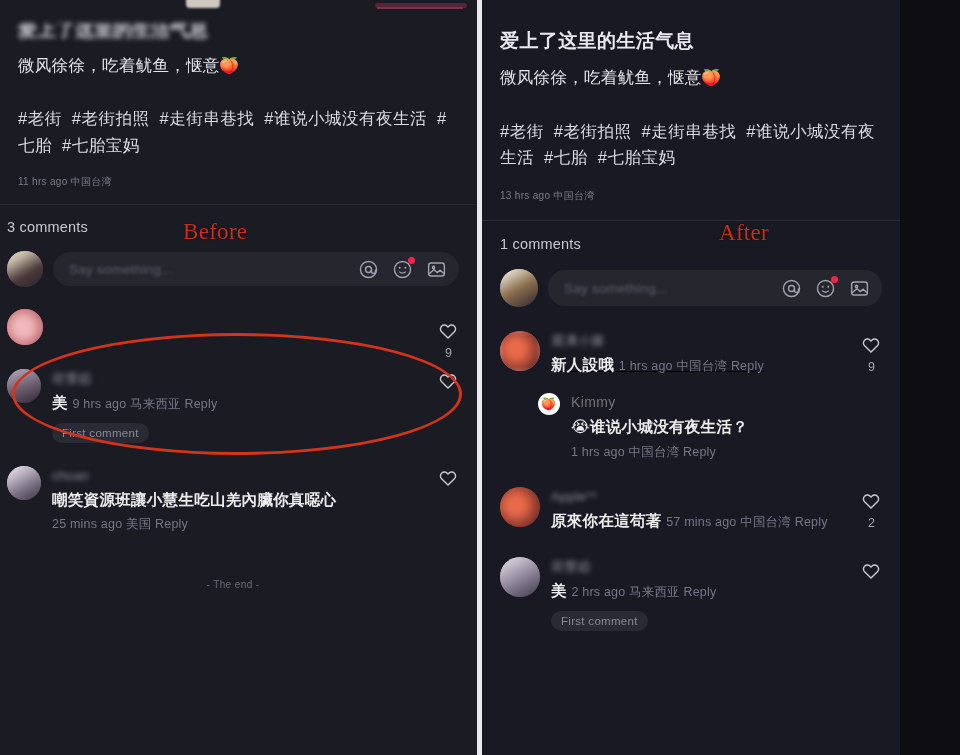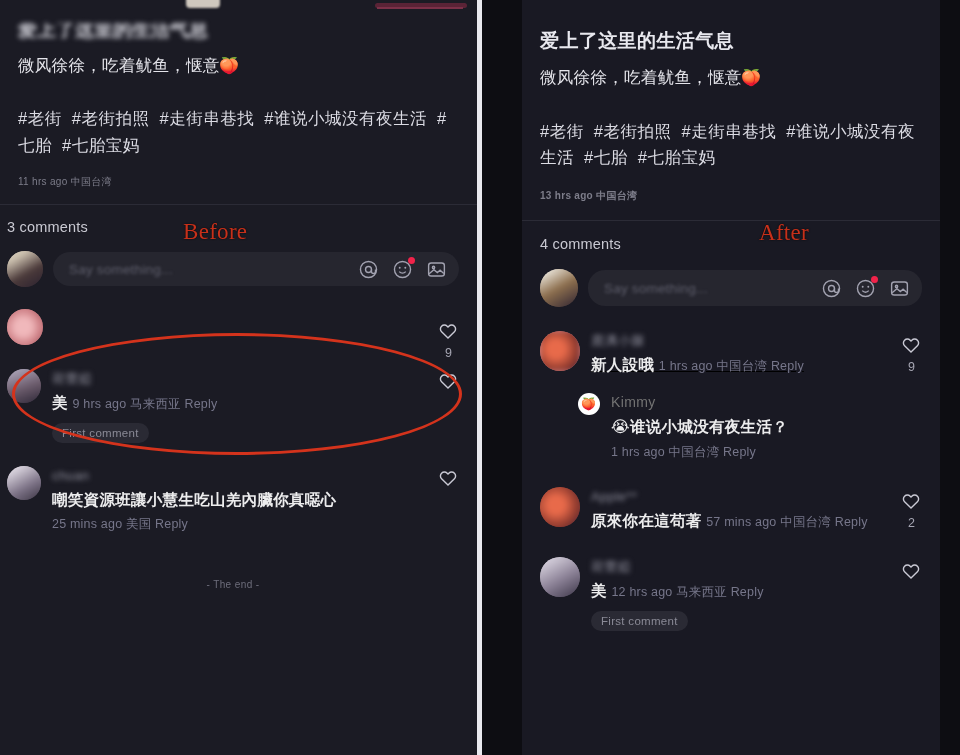--- a/index.html
+++ b/index.html
@@ -13,21 +13,21 @@
 
   
   .panel {
     position:relative;
     height:755px;
     background:#1b1b24;
     overflow:hidden;
   }
   .panel-left  { width:477px; }
   .divider     { width:5px; background:#e9e9ef; height:755px; }
-  .panel-right { width:418px; background:#191923;margin-left:40px; }
+  .panel-right { width:418px; background:#191923; }
 
   
   .stage-label {
     position:absolute;
     font-family:"Liberation Serif","DejaVu Serif",serif;
     color:#c7301a;
     font-size:23px;
     font-weight:400;
     letter-spacing:.3px;
     z-index:40;
@@ -294,27 +294,27 @@
 
     <div class="post" style="padding-top:28px;">
       <div class="post-title">爱上了这里的生活气息</div>
 
       <div class="post-desc" style="margin-top:11px;">
         <span>微风徐徐，吃着鱿鱼，惬意</span><span class="emoji-peach">🍑</span>
       </div>
 
       <div class="post-tags" style="margin-top:28px;">#老街  #老街拍照  #走街串巷找  #谁说小城没有夜生活  #七胎  #七胎宝妈</div>
 
-      <div class="post-meta" style="margin-top:18px;font-weight:bold;">13 hrs ago 中国台湾</div>
+      <div class="post-meta" style="margin-top:18px;">13 hrs ago 中国台湾</div>
     </div>
 
     <div class="hr" style="margin-top:17px;"></div>
 
     <div class="post" style="padding-top:15px;">
-      <div class="comments-count">4 comments</div>
+      <div class="comments-count">1 comments</div>
 
       <div class="composer" style="margin-top:17px;">
         <div class="avatar av-img-g" style="width:38px;height:38px;">
           <div class="av-blur av-img-g"></div>
         </div>
         <div class="input-pill" style="height:36px;">
           <div class="input-ph">Say something...</div>
           <div class="pill-icons">
             <span class="ic">
               <svg width="21" height="21" viewBox="0 0 24 24" fill="none" stroke="#a2a2b0" stroke-width="1.6">
@@ -405,21 +405,21 @@
       </div>
 
       <div class="comment" style="margin-top:25px;">
         <div class="avatar av-img-f" style="width:40px;height:40px;">
           <div class="av-blur av-img-f"></div>
         </div>
         <div class="c-body" style="padding-right:46px;">
           <div class="c-user">荷蕾婭</div>
           <div class="c-text" style="margin-top:4px;">
             <span>美</span>
-            <span class="c-meta">12 hrs ago 马来西亚 Reply</span>
+            <span class="c-meta">2 hrs ago 马来西亚 Reply</span>
           </div>
           <div class="first-badge">First comment</div>
         </div>
         <div class="c-right" style="top:4px;">
           <span class="ic">
             <svg width="20" height="20" viewBox="0 0 24 24" fill="none" stroke="#c9c9d4" stroke-width="1.7">
               <path d="M12 20.4 4.3 13a4.7 4.7 0 0 1 0-6.7 4.7 4.7 0 0 1 6.7 0l1 1 1-1a4.7 4.7 0 0 1 6.7 0 4.7 4.7 0 0 1 0 6.7Z"></path>
             </svg>
           </span>
         </div>

